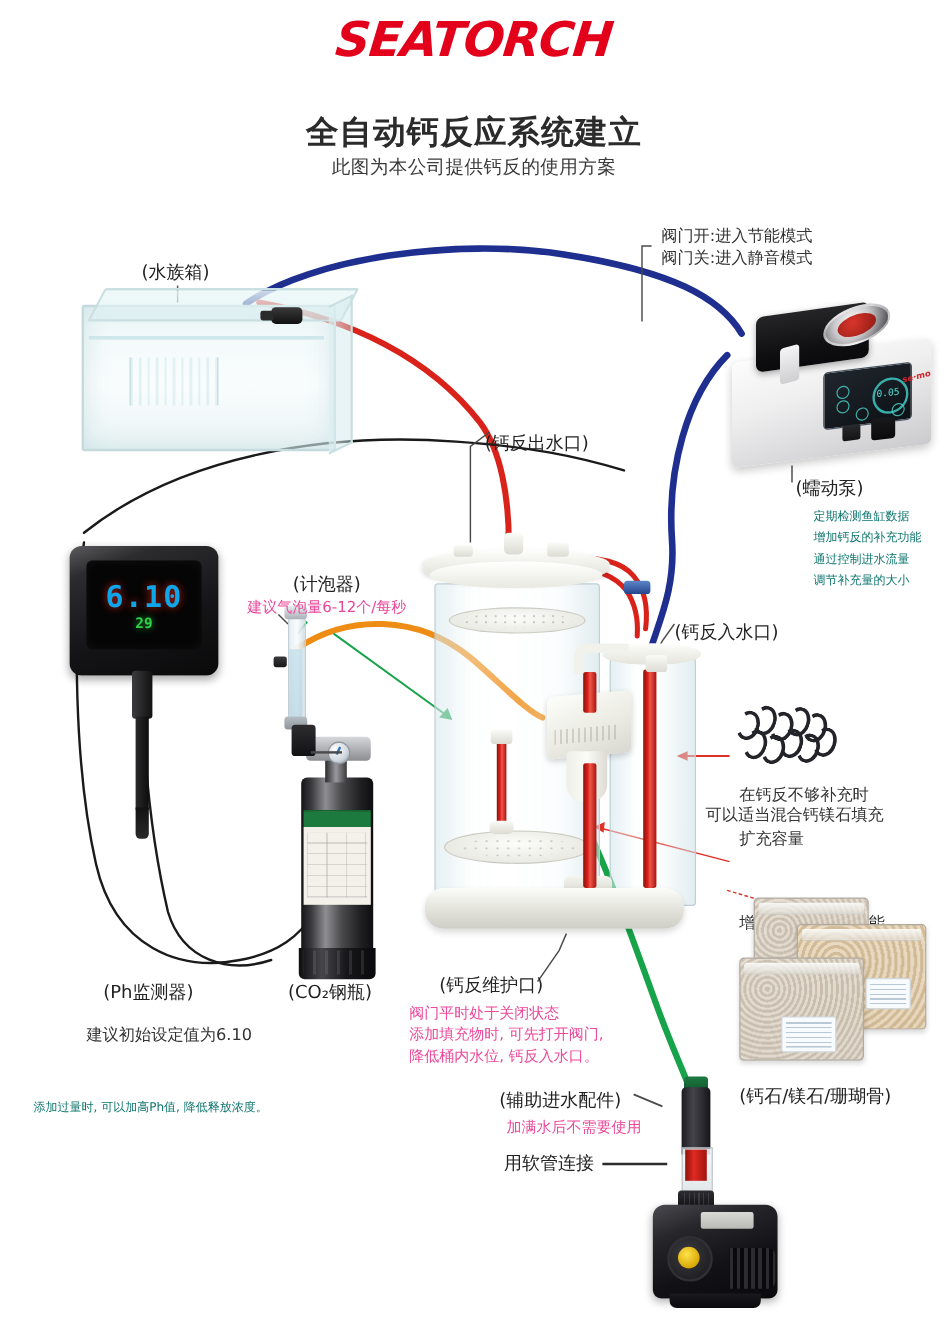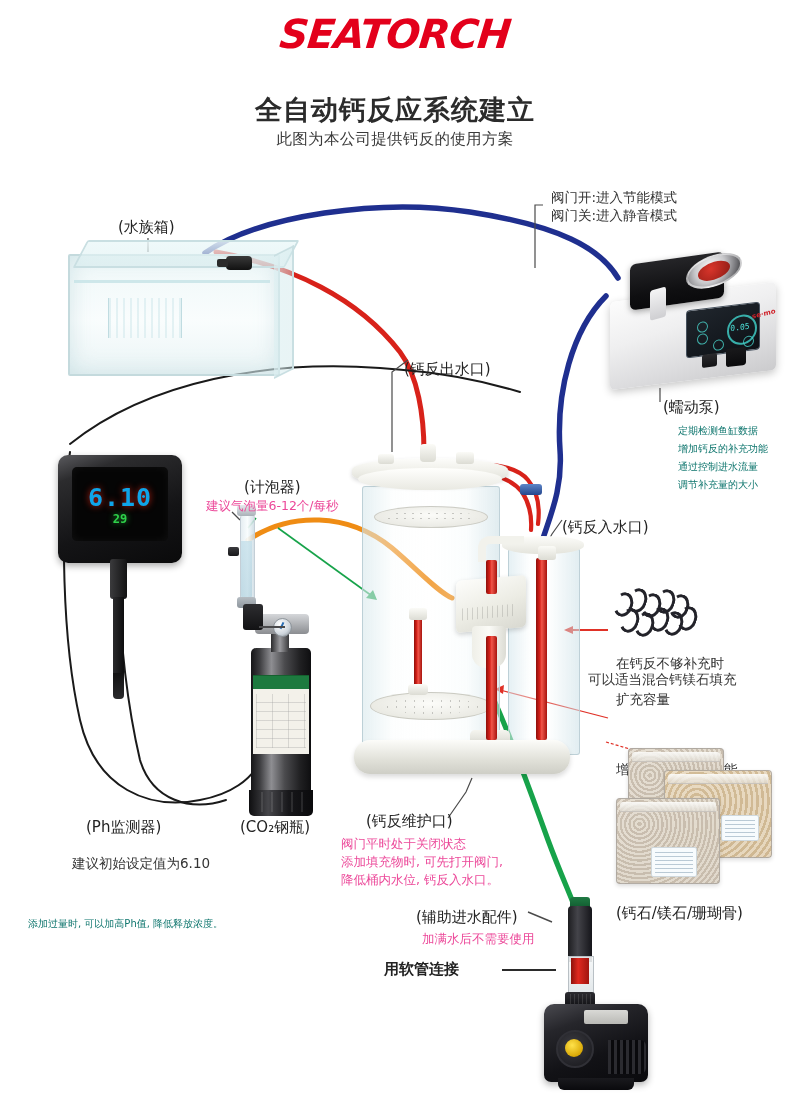--- a/index.html
+++ b/index.html
@@ -674,21 +674,21 @@
   </div>
   <div class="abs ann-title" style="left:616px;top:904px;">(钙石/镁石/珊瑚骨)</div>
 
   <div class="abs ann-title" style="left:366px;top:812px;">(钙反维护口)</div>
   <div class="abs ann-small" style="left:341px;top:836px;text-align:center;">阀门平时处于关闭状态</div>
   <div class="abs ann-small" style="left:341px;top:854px;">添加填充物时, 可先打开阀门,</div>
   <div class="abs ann-small" style="left:341px;top:872px;">降低桶内水位, 钙反入水口。</div>
 
   <div class="abs ann-title" style="left:416px;top:908px;">(辅助进水配件)</div>
   <div class="abs ann-small" style="left:422px;top:931px;">加满水后不需要使用</div>
-  <div class="abs ann-title" style="left:384px;top:960px;font-weight:bold;">用软管连接</div>
+  <div class="abs ann-title" style="left:420px;top:960px;font-weight:normal;">用软管连接</div>
 
   <div class="abs" id="wpump">
     <div class="wp-riser-g"></div>
     <div class="wp-riser"></div>
     <div class="wp-win"></div>
     <div class="wp-red"></div>
     <div class="wp-collar"></div>
     <div class="wp-body"></div>
     <div class="wp-label"></div>
     <div class="wp-intake"></div>

